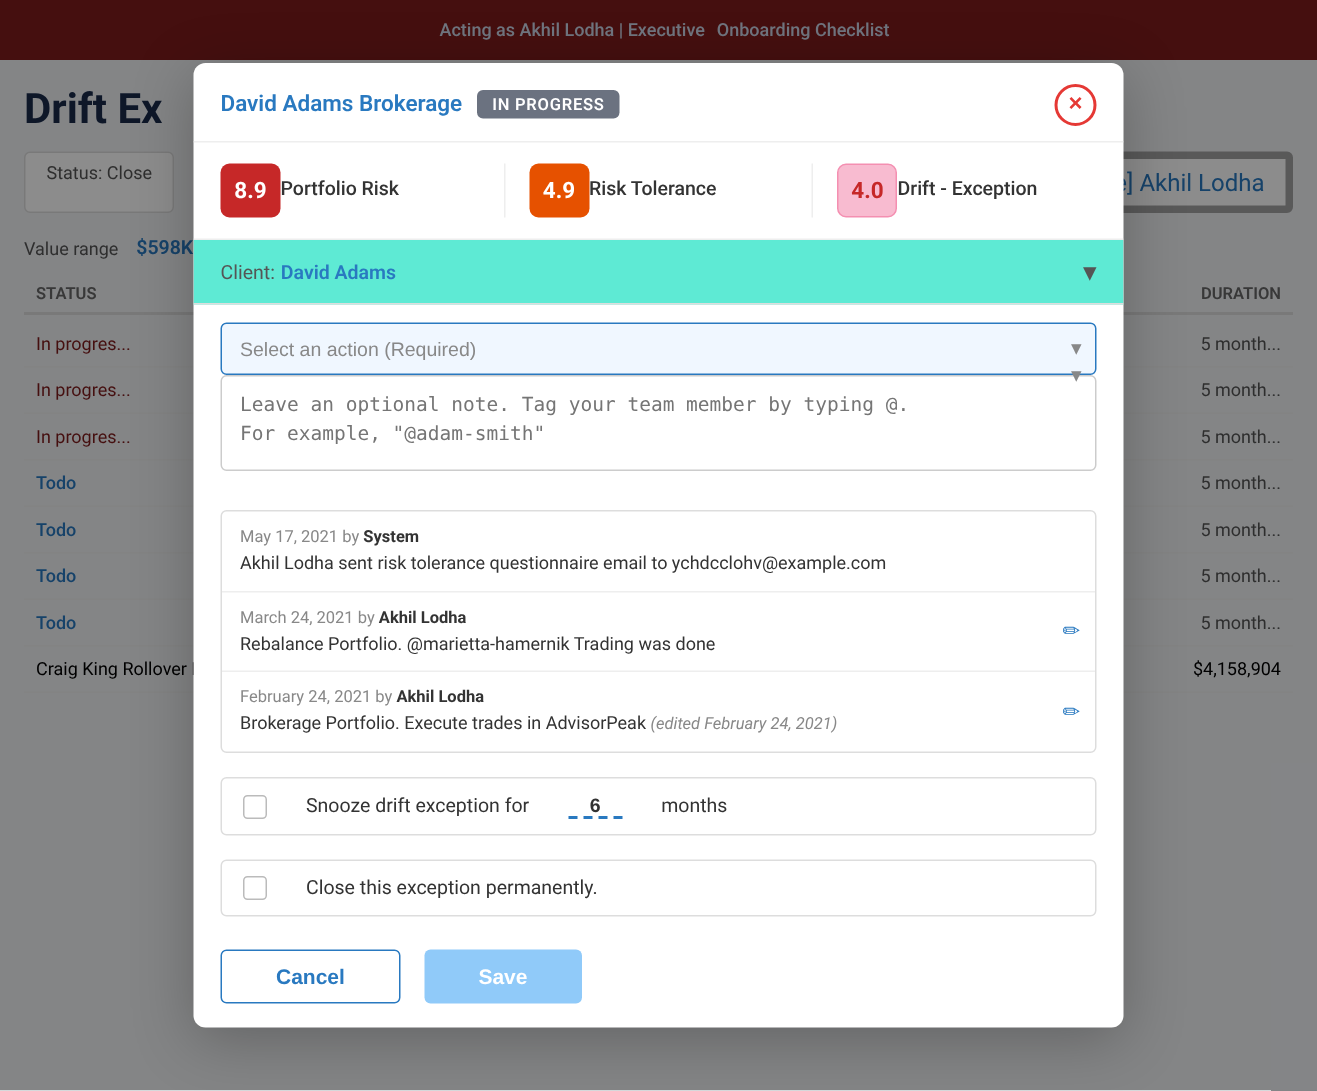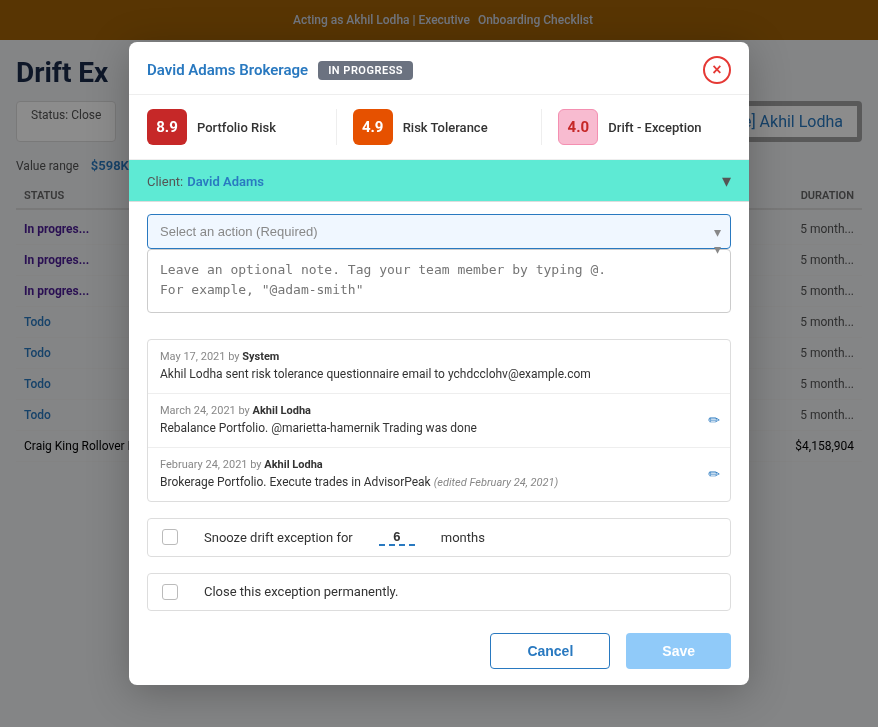--- a/index.html
+++ b/index.html
@@ -13,21 +13,21 @@
     }
 
     
     .bg-page {
       position: absolute;
       inset: 0;
       background: #f0f2f5;
     }
 
     .bg-header {
-      background: #a16207;
+      background: #7f1d1d;
       height: 40px;
       display: flex;
       align-items: center;
       justify-content: center;
       color: white;
       font-size: 13px;
       font-weight: 500;
     }
 
     .bg-header span { color: #ccd6e8; font-size: 12px; margin-left: 8px; }
@@ -89,21 +89,21 @@
     .bg-col { font-size: 11px; font-weight: 600; color: #666; text-transform: uppercase; padding: 0 8px; }
 
     .bg-row {
       display: flex;
       align-items: center;
       padding: 8px;
       border-bottom: 1px solid #eee;
       font-size: 12px;
     }
 
-    .bg-status-inprogress { color: #4c1d95; font-weight: 700; }
+    .bg-status-inprogress { color: #7f1d1d; font-weight: 400; }
     .bg-status-todo { color: #2979c0; font-weight: 500; }
     .bg-duration { color: #555; margin-left: auto; }
 
     
     .overlay {
       position: absolute;
       inset: 0;
       background: rgba(0,0,0,0.45);
       display: flex;
       align-items: center;
@@ -172,21 +172,20 @@
     .score-cards {
       display: flex;
       gap: 0;
       padding: 14px 18px;
       border-bottom: 1px solid #eee;
     }
 
     .score-card {
       display: flex;
       align-items: center;
-      gap: 10px;
       flex: 1;
       padding-right: 16px;
       border-right: 1px solid #eee;
       margin-right: 16px;
     }
 
     .score-card:last-child {
       border-right: none;
       margin-right: 0;
       padding-right: 0;
@@ -369,21 +368,21 @@
       font-size: 13px;
       color: #333;
       font-weight: 600;
       background: transparent;
       outline: none;
     }
 
     
     .modal-footer {
       display: flex;
-      justify-content: flex-end;
+      justify-content: flex-start;
       gap: 16px;
       padding: 12px 18px 16px 18px;
     }
 
     .btn-cancel {
       padding: 9px 36px;
       border: 1.5px solid #2979c0;
       border-radius: 4px;
       background: white;
       color: #2979c0;

